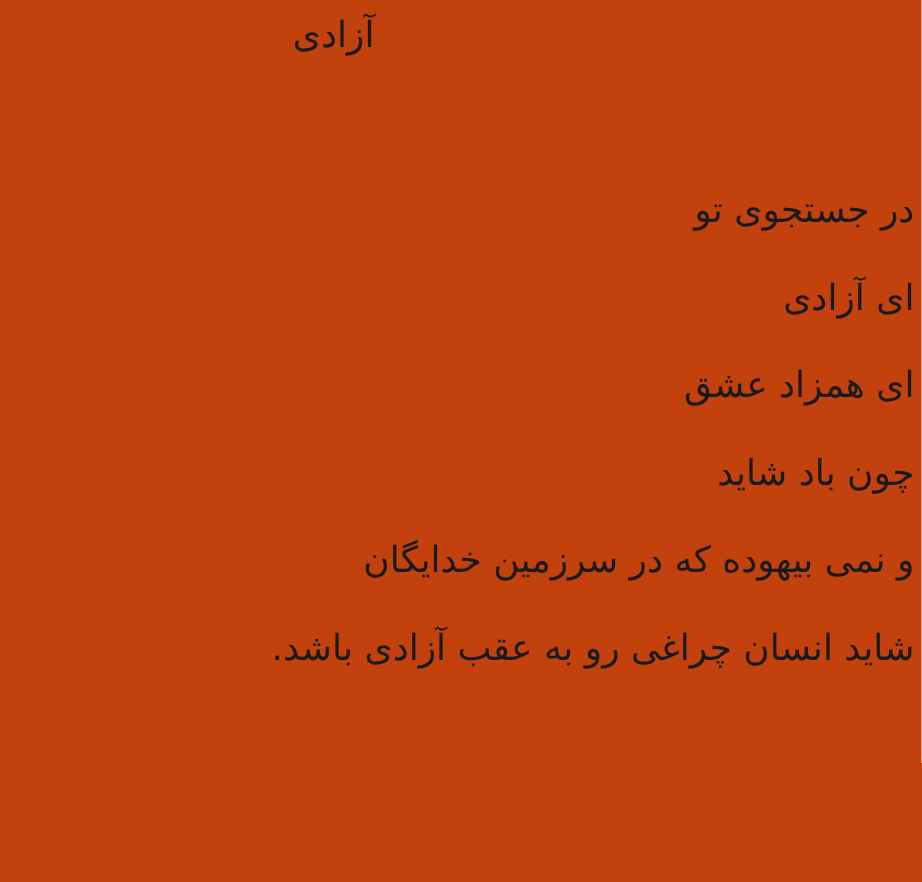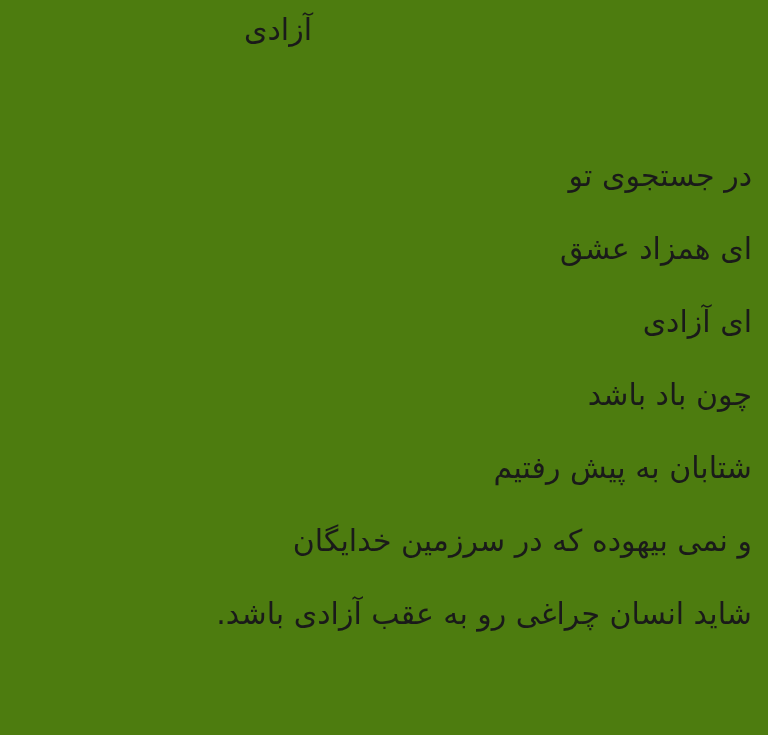--- a/index.html
+++ b/index.html
@@ -16,41 +16,40 @@
     direction: rtl;
     font-family: "DejaVu Sans", sans-serif;
     color: #1a1a1a;
   }
   .line {
     height: 73px;
     line-height: 73px;
     font-size: 30px;
     text-align: right;
     white-space: nowrap;
-    padding-right: 16px;
+    padding-right: 6px;
     box-sizing: border-box;
   }
   .title-line {
     margin-top: -7px;
     padding-right: 456px; 
   }
   .spacer-line {
     height: 73px;
   }
 </style>
 </head>
 <body>
 
-<div class="page" style="background: #4d7c0f; color: rgb(26, 26, 26);">
+<div class="page" style="background: #c2410c; color: rgb(26, 26, 26);">
 
   <div class="line title-line">آزادی</div>
 
   <div class="spacer-line"></div>
 
   <div class="line">در جستجوی تو</div>
+  <div class="line">ای آزادی</div>
   <div class="line">ای همزاد عشق</div>
-  <div class="line">ای آزادی</div>
-  <div class="line">چون باد باشد</div>
-  <div class="line">شتابان به پیش رفتیم</div>
+  <div class="line">چون باد شاید</div>
   <div class="line">و نمی بیهوده که در سرزمین خدایگان</div>
   <div class="line">شاید انسان چراغی رو به عقب آزادی باشد.</div>
 
 </div>
 
 </body></html>

